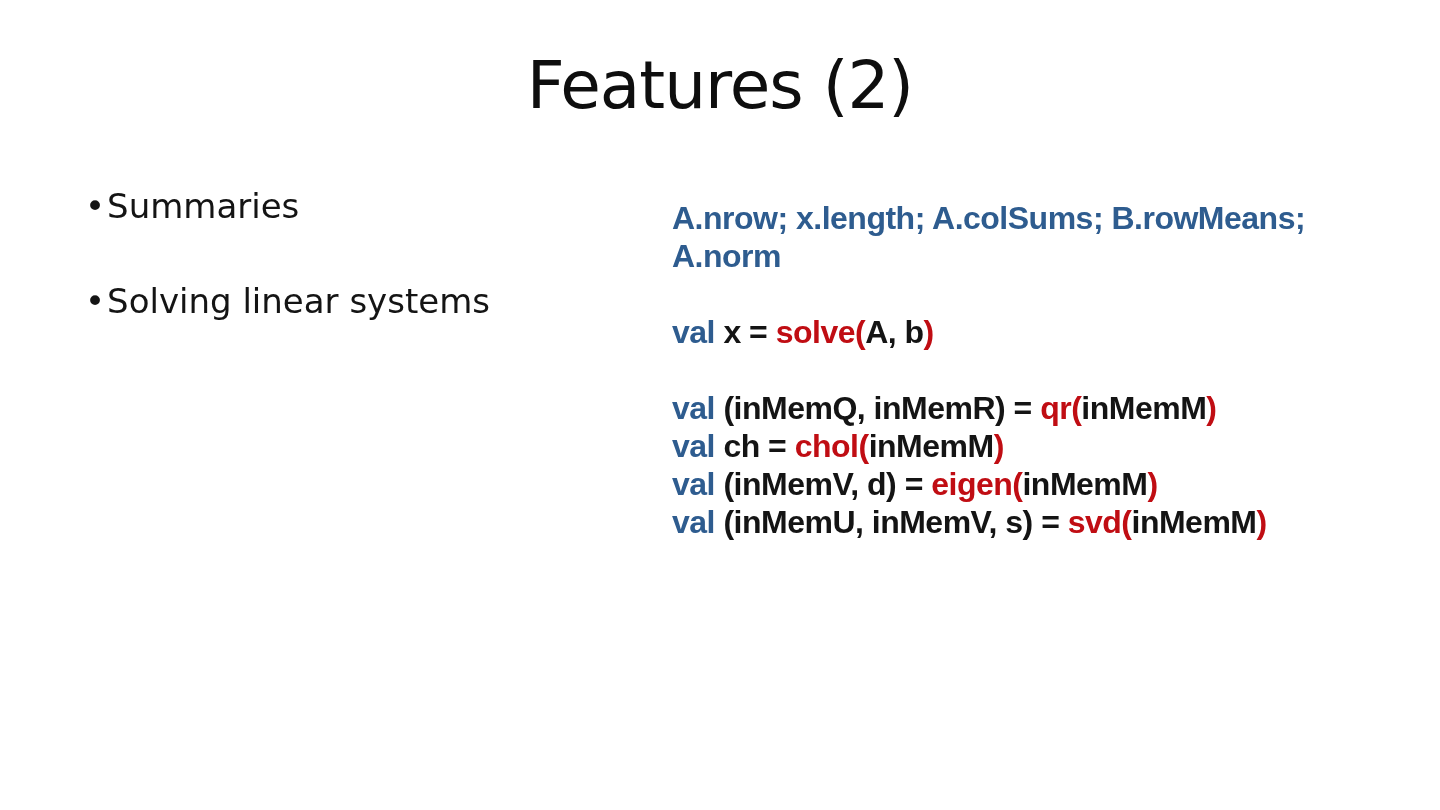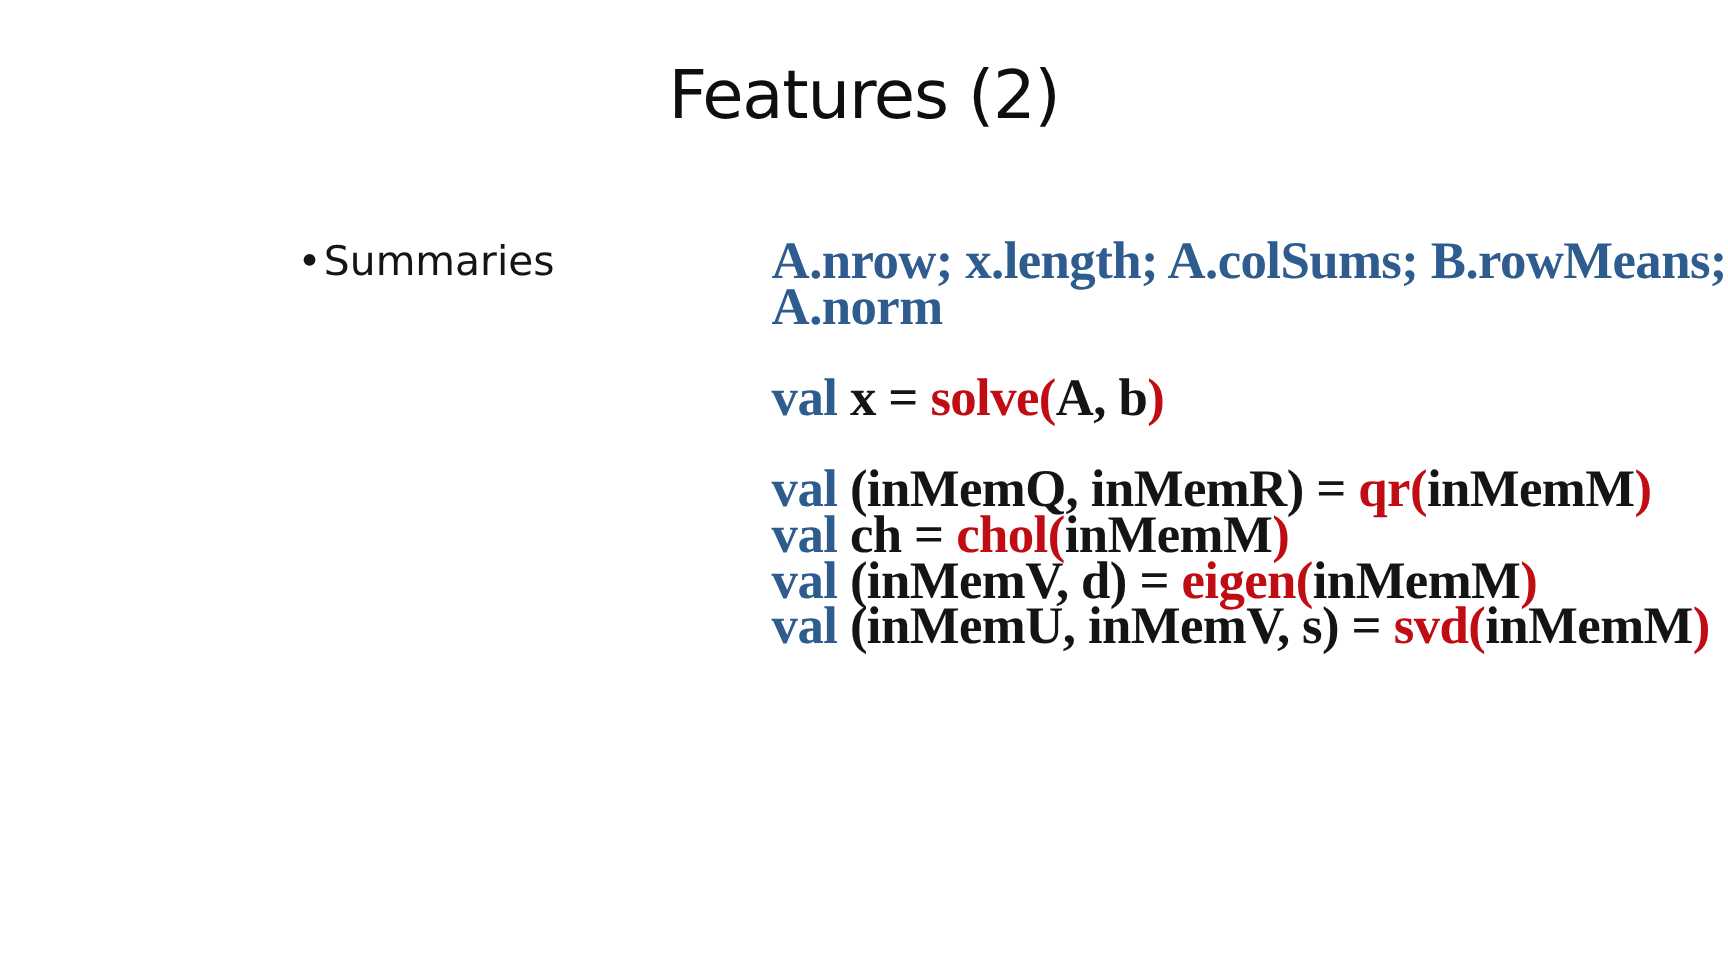--- a/index.html
+++ b/index.html
@@ -17,66 +17,66 @@
   .slide {
     position: absolute;
     inset: 0;
   }
   .title {
     position: absolute;
     top: 46px;
     left: 0;
     width: 100%;
     text-align: center;
-    font-size: 56px;
+    font-size: 66px;
     line-height: 1.2;
     font-weight: 400;
     color: var(--title-text, #0e0e0e);
     letter-spacing: -1px;
   }
   .bullet-list {
     position: absolute;
     left: 85px;
-    top: 196px;
+    top: 184px;
     width: 540px;
-    text-align: center;
   }
   .bullet-item {
     font-size: 34px;
     line-height: 44px;
     color: var(--bullet-text, #141414);
     margin-bottom: 51px;
     white-space: nowrap;
   }
   .bullet-marker {
     display: inline-block;
     margin-right: 2px;
   }
   .code-block {
     position: absolute;
-    left: 643px;
+    left: 672px;
     top: 199px;
-    font-family: Liberation Serif, serif;
-    font-size: 44px;
+    font-family: Liberation Sans, sans-serif;
+    font-size: 32px;
     font-weight: 700;
     line-height: 38px;
     white-space: pre;
     letter-spacing: -0.5px;
   }
   .code-line {
     height: 38px;
   }
   .tok-blue  { color: var(--code-blue,  #2e5c8f); }
   .tok-red   { color: var(--code-red,   #c00d13); }
   .tok-plain { color: var(--code-black, #141414); }
 </style>
 </head>
 <body>
 
 <div class="slide">
   <div class="title">Features (2)</div>
 
   <div class="bullet-list">
       <div class="bullet-item"><span class="bullet-marker">•</span><span>Summaries</span></div>
+      <div class="bullet-item"><span class="bullet-marker">•</span><span>Solving linear systems</span></div>
     </div>
 
   <div class="code-block"><div class="code-line"><span class="tok-blue">A.nrow; x.length; A.colSums; B.rowMeans;</span></div><div class="code-line"><span class="tok-blue">A.norm</span></div><div class="code-line">&nbsp;</div><div class="code-line"><span class="tok-blue">val</span><span class="tok-plain"> x = </span><span class="tok-red">solve(</span><span class="tok-plain">A, b</span><span class="tok-red">)</span></div><div class="code-line">&nbsp;</div><div class="code-line"><span class="tok-blue">val</span><span class="tok-plain"> (inMemQ, inMemR) = </span><span class="tok-red">qr(</span><span class="tok-plain">inMemM</span><span class="tok-red">)</span></div><div class="code-line"><span class="tok-blue">val</span><span class="tok-plain"> ch = </span><span class="tok-red">chol(</span><span class="tok-plain">inMemM</span><span class="tok-red">)</span></div><div class="code-line"><span class="tok-blue">val</span><span class="tok-plain"> (inMemV, d) = </span><span class="tok-red">eigen(</span><span class="tok-plain">inMemM</span><span class="tok-red">)</span></div><div class="code-line"><span class="tok-blue">val</span><span class="tok-plain"> (inMemU, inMemV, s) = </span><span class="tok-red">svd(</span><span class="tok-plain">inMemM</span><span class="tok-red">)</span></div></div>
 </div>
 
 </body></html>

